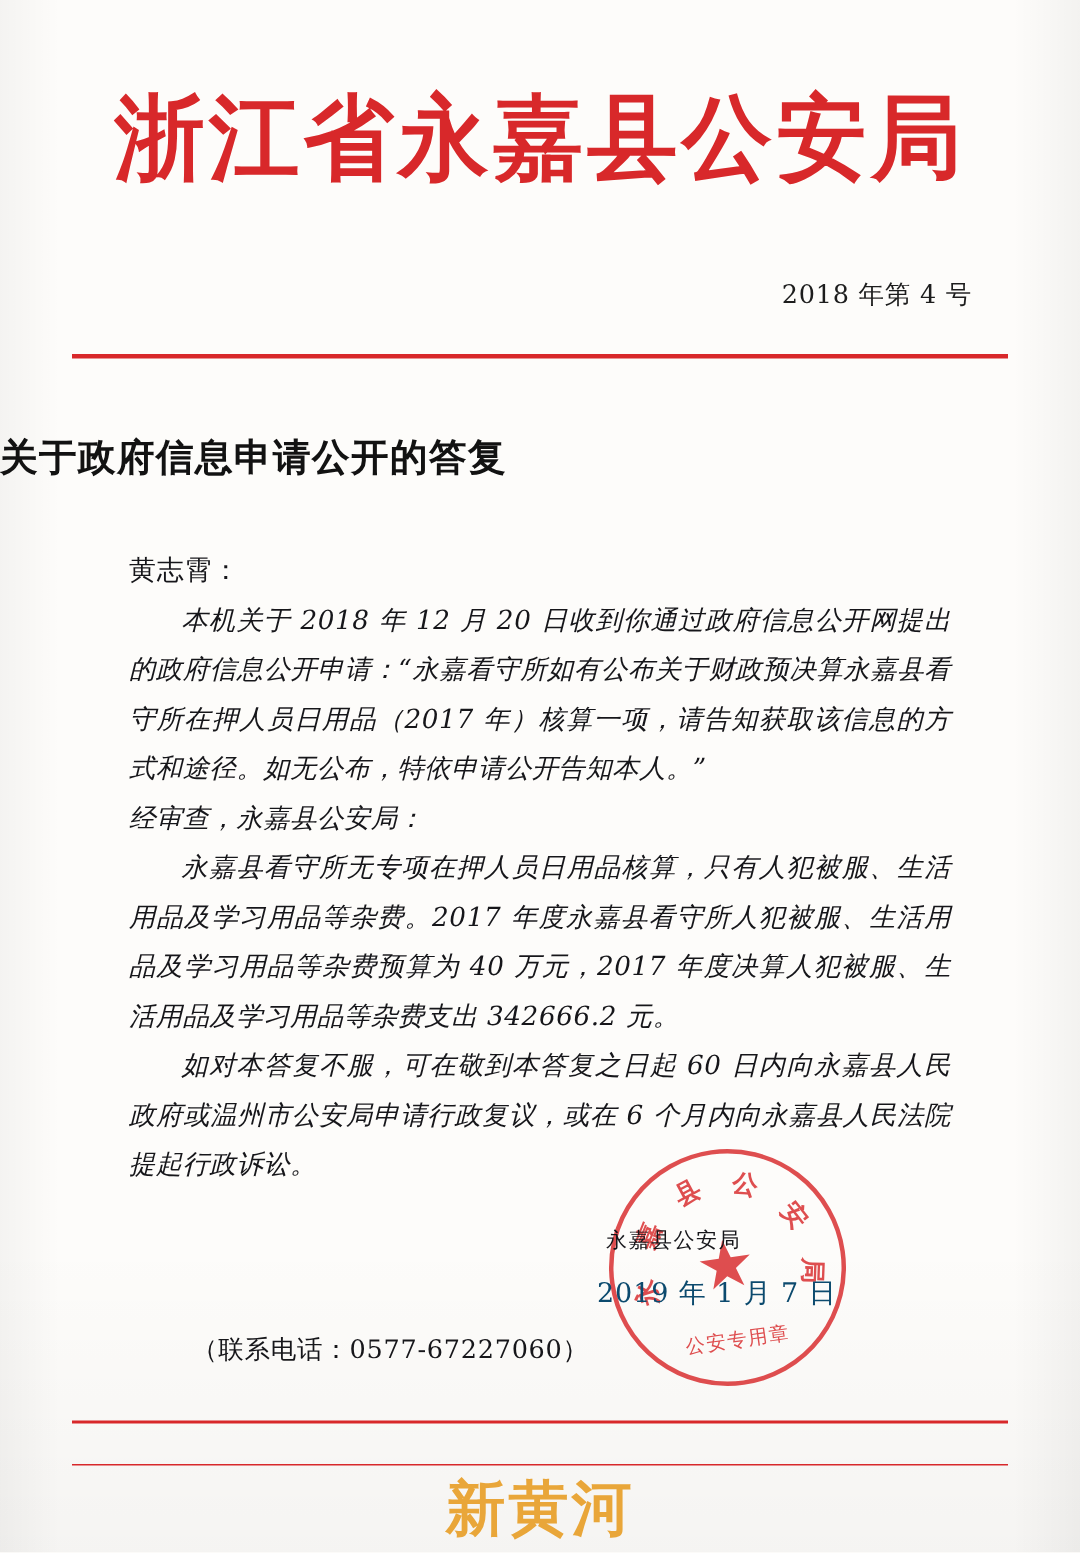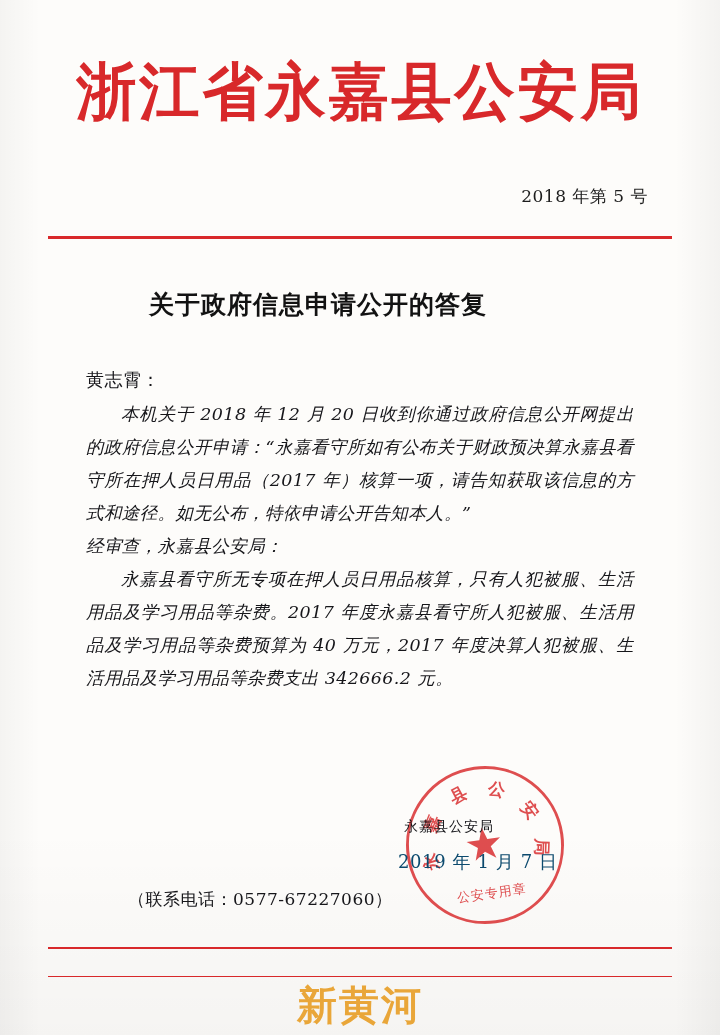--- a/index.html
+++ b/index.html
@@ -68,21 +68,20 @@
     height: 2.5px;
     background: #d8282a;
   }
 
   
   .doc-title {
     position: absolute;
     top: 288px;
     left: 0;
     width: 636px;
-    text-align: center;
     font-size: 25px;
     font-weight: bold;
     letter-spacing: 1px;
     color: #121212;
   }
 
   .salutation {
     position: absolute;
     top: 368px;
     left: 86px;
@@ -220,32 +219,33 @@
 </head>
 <body>
 
 <div class="page">
   <div class="paper-shade"></div>
 
   <div class="letterhead">
     <div class="letterhead-title">浙江省永嘉县公安局</div>
   </div>
 
-  <div class="doc-number">2018 年第 5 号</div>
+  <div class="doc-number">2018 年第 4 号</div>
 
   <div class="red-rule"></div>
 
   <div class="doc-title">关于政府信息申请公开的答复</div>
 
   <div class="salutation">黄志霄：</div>
 
   <div class="body-text">
     <p class="indent2">本机关于 2018 年 12 月 20 日收到你通过政府信息公开网提出的政府信息公开申请：“永嘉看守所如有公布关于财政预决算永嘉县看守所在押人员日用品（2017 年）核算一项，请告知获取该信息的方式和途径。如无公布，特依申请公开告知本人。”</p>
     <p>经审查，永嘉县公安局：</p>
     <p class="indent2">永嘉县看守所无专项在押人员日用品核算，只有人犯被服、生活用品及学习用品等杂费。2017 年度永嘉县看守所人犯被服、生活用品及学习用品等杂费预算为 40 万元，2017 年度决算人犯被服、生活用品及学习用品等杂费支出 342666.2 元。</p>
+    <p class="indent2">如对本答复不服，可在敬到本答复之日起 60 日内向永嘉县人民政府或温州市公安局申请行政复议，或在 6 个月内向永嘉县人民法院提起行政诉讼。</p>
   </div>
 
   <div class="seal">
     <div class="seal-arc">
         <span style="transform: rotate(-100deg) translate(-0.5em, -68px);">永</span>
         <span style="transform: rotate(-60deg) translate(-0.5em, -68px);">嘉</span>
         <span style="transform: rotate(-20deg) translate(-0.5em, -68px);">县</span>
         <span style="transform: rotate(20deg) translate(-0.5em, -68px);">公</span>
         <span style="transform: rotate(60deg) translate(-0.5em, -68px);">安</span>
         <span style="transform: rotate(100deg) translate(-0.5em, -68px);">局</span>

